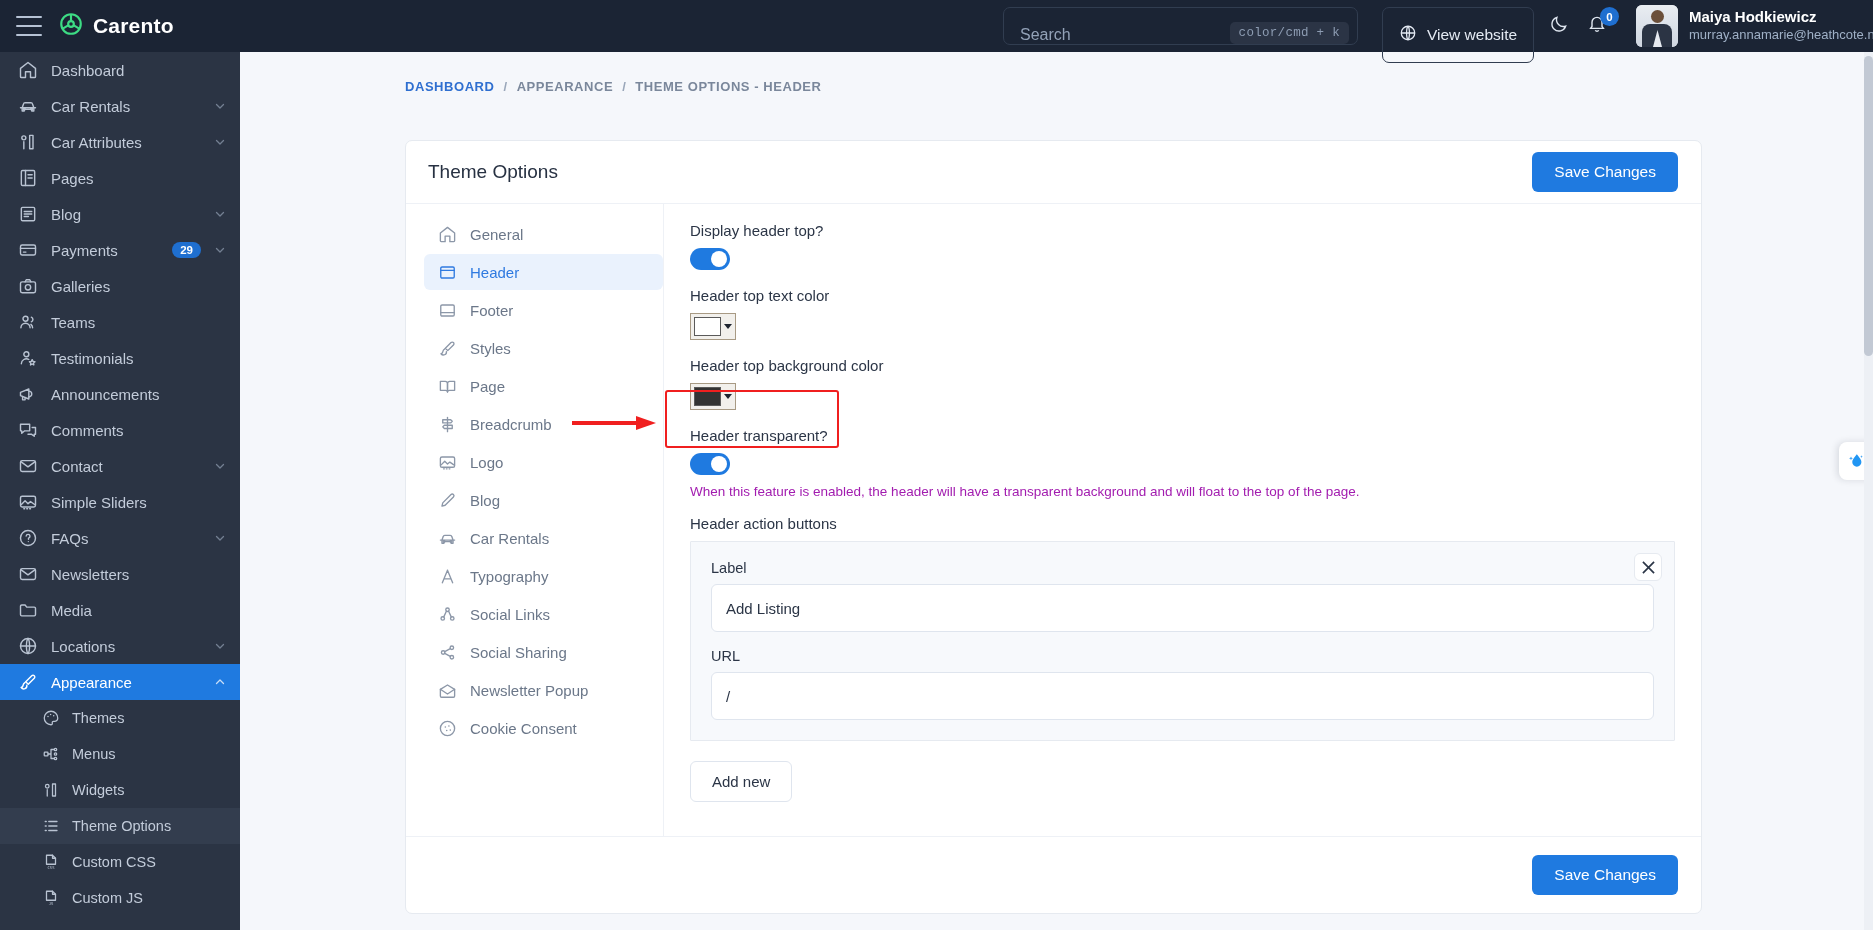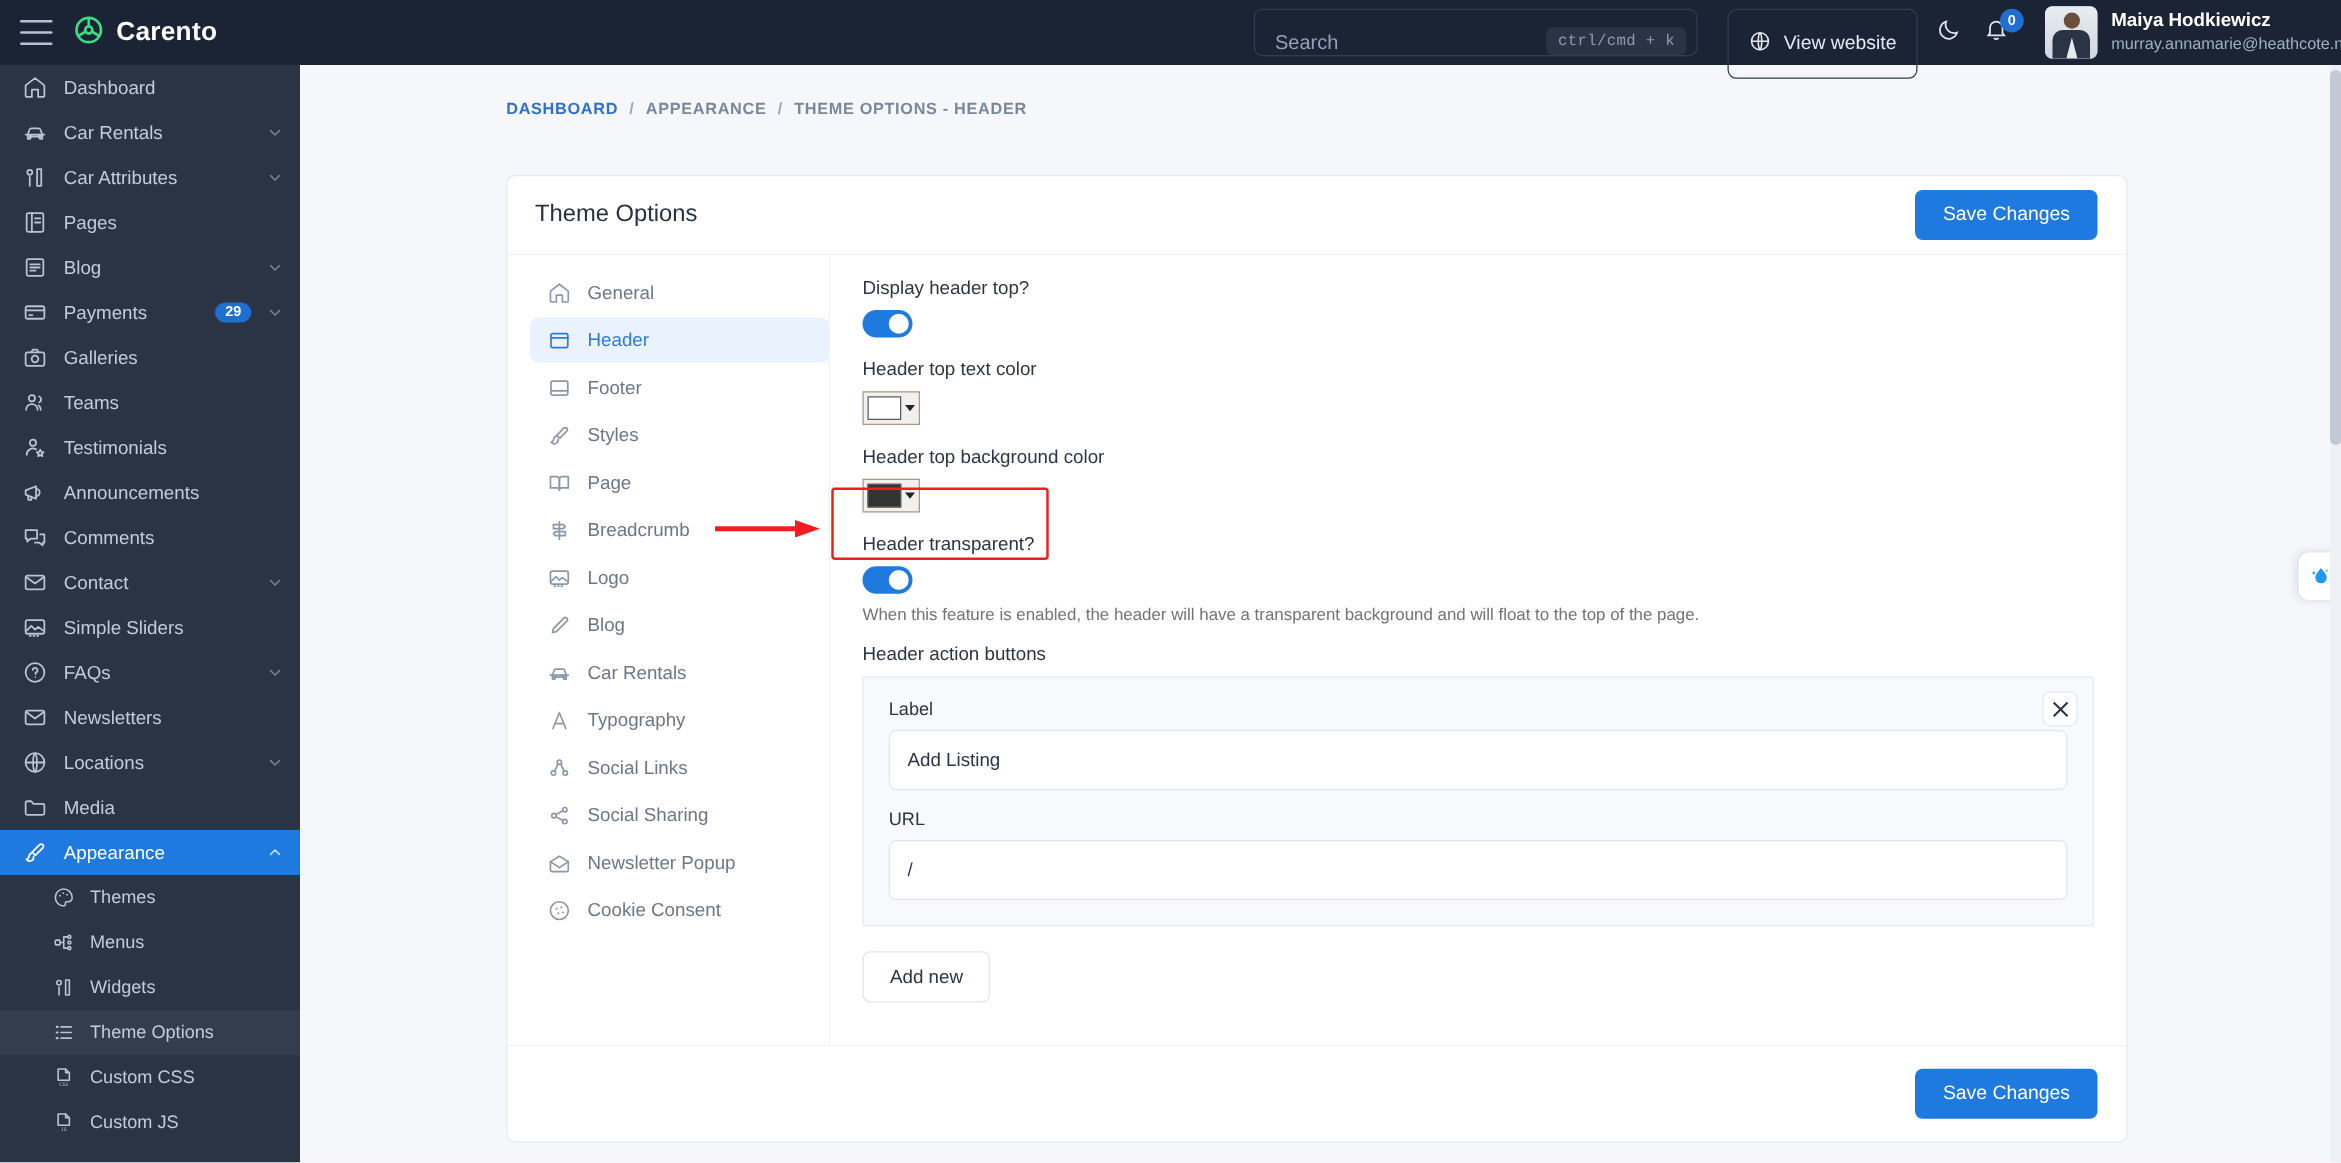--- a/index.html
+++ b/index.html
@@ -143,21 +143,21 @@
   .sw { width: 29px; height: 19px; border: 1px solid #5a5a5a; }
   .cp-arrow { width: 0; height: 0; border-left: 4px solid transparent;
     border-right: 4px solid transparent; border-top: 5px solid #1e2430; }
 
   .hl-box {
     position: absolute; left: 1px; top: 186px; width: 174px; height: 58px;
     border: 2.5px solid #f01f1f; border-radius: 3px; pointer-events: none;
   }
   .arrow { position: absolute; left: -92px; top: 212px; width: 86px; height: 14px; }
 
-  .help-text { font-size: 13.5px; color: #737373; margin: 9px 0 16px 0; }
+  .help-text { font-size: 13.5px; color: #a21caf; margin: 9px 0 16px 0; }
 
   .repeater {
     border: 1px solid #e6eaf0; border-radius: 1px; background: #f7f9fc;
     padding: 18px 20px 20px 20px; position: relative; margin-top: 9px;
   }
   .x-btn {
     position: absolute; right: 12px; top: 11px; width: 28px; height: 28px;
     background: #fff; border: 1px solid #e6eaf0; border-radius: 6px;
     display: flex; align-items: center; justify-content: center; cursor: pointer;
   }
@@ -202,21 +202,21 @@
         <circle cx="12" cy="12" r="9"></circle>
           <circle cx="12" cy="12" r="2.6"></circle>
         <path d="M12 3v6.4M4.4 16.3l5-3M19.6 16.3l-5-3"></path>
       </svg>
     </span>
     <span class="brand-name">Carento</span>
   </div>
 
   <div class="search-wrap">
     <span class="search-ph">Search</span>
-    <span class="kbd">ctrl/cmd + k</span>
+    <span class="kbd">color/cmd + k</span>
   </div>
 
   <div class="view-site">
     <span>
       <svg width="18" height="18" viewBox="0 0 24 24" fill="none" stroke="#e4eaf3" stroke-width="1.7">
         <circle cx="12" cy="12" r="9"></circle>
           <path d="M3 12h18M12 3c2.5 2.6 2.5 15.4 0 18M12 3c-2.5 2.6-2.5 15.4 0 18"></path>
       </svg>
     </span>
     <span>View website</span>
@@ -413,36 +413,36 @@
           <svg width="20" height="20" viewBox="0 0 24 24">
             <rect x="3" y="5.5" width="18" height="13" rx="2" fill="none" stroke="#b9c3d2" stroke-width="1.7" stroke-linecap="round" stroke-linejoin="round"></rect>
             <path d="M3.8 7l8.2 6 8.2-6" fill="none" stroke="#b9c3d2" stroke-width="1.7" stroke-linecap="round" stroke-linejoin="round"></path>
           </svg>
         </span>
         <span class="nav-label">Newsletters</span>
       </div>
       <div class="nav-item">
         <span class="ic">
           <svg width="20" height="20" viewBox="0 0 24 24">
+            <path d="M3 7.5A1.5 1.5 0 0 1 4.5 6h4l2 2.5h9A1.5 1.5 0 0 1 21 10v7.5a1.5 1.5 0 0 1-1.5 1.5h-15A1.5 1.5 0 0 1 3 17.5z" fill="none" stroke="#b9c3d2" stroke-width="1.7" stroke-linecap="round" stroke-linejoin="round"></path>
+          </svg>
+        </span>
+        <span class="nav-label">Media</span>
+      </div>
+      <div class="nav-item">
+        <span class="ic">
+          <svg width="20" height="20" viewBox="0 0 24 24">
             <circle cx="12" cy="12" r="9" fill="none" stroke="#b9c3d2" stroke-width="1.7" stroke-linecap="round" stroke-linejoin="round"></circle>
             <path d="M3 12h18M12 3c2.5 2.7 2.5 15.3 0 18M12 3c-2.5 2.7-2.5 15.3 0 18" fill="none" stroke="#b9c3d2" stroke-width="1.7" stroke-linecap="round" stroke-linejoin="round"></path>
           </svg>
         </span>
         <span class="nav-label">Locations</span>
         <svg class="chev" viewBox="0 0 24 24" fill="none" stroke="#8c99ac" stroke-width="2.6" stroke-linecap="round" stroke-linejoin="round">
           <path d="M5 9l7 7 7-7"></path>
         </svg>
-      </div>
-      <div class="nav-item">
-        <span class="ic">
-          <svg width="20" height="20" viewBox="0 0 24 24">
-            <path d="M3 7.5A1.5 1.5 0 0 1 4.5 6h4l2 2.5h9A1.5 1.5 0 0 1 21 10v7.5a1.5 1.5 0 0 1-1.5 1.5h-15A1.5 1.5 0 0 1 3 17.5z" fill="none" stroke="#b9c3d2" stroke-width="1.7" stroke-linecap="round" stroke-linejoin="round"></path>
-          </svg>
-        </span>
-        <span class="nav-label">Media</span>
       </div>
       <div class="nav-item active">
         <span class="ic">
           <svg width="20" height="20" viewBox="0 0 24 24">
             <path d="M19.5 4.5a2.1 2.1 0 0 0-3 0L9.3 11.7l3 3 7.2-7.2a2.1 2.1 0 0 0 0-3z" fill="none" stroke="#ffffff" stroke-width="1.7" stroke-linecap="round" stroke-linejoin="round"></path>
             <path d="M8.6 12.4c-1.6.8-2.4 2.3-2.8 4.4-.2 1-.9 1.6-2 1.8 1.2 1.6 3 2 4.6 1.3 1.7-.7 2.5-2.3 2.2-4" fill="none" stroke="#ffffff" stroke-width="1.7" stroke-linecap="round" stroke-linejoin="round"></path>
           </svg>
         </span>
         <span class="nav-label">Appearance</span>
         <svg class="chev" viewBox="0 0 24 24" fill="none" stroke="#ffffff" stroke-width="2.6" stroke-linecap="round" stroke-linejoin="round">

